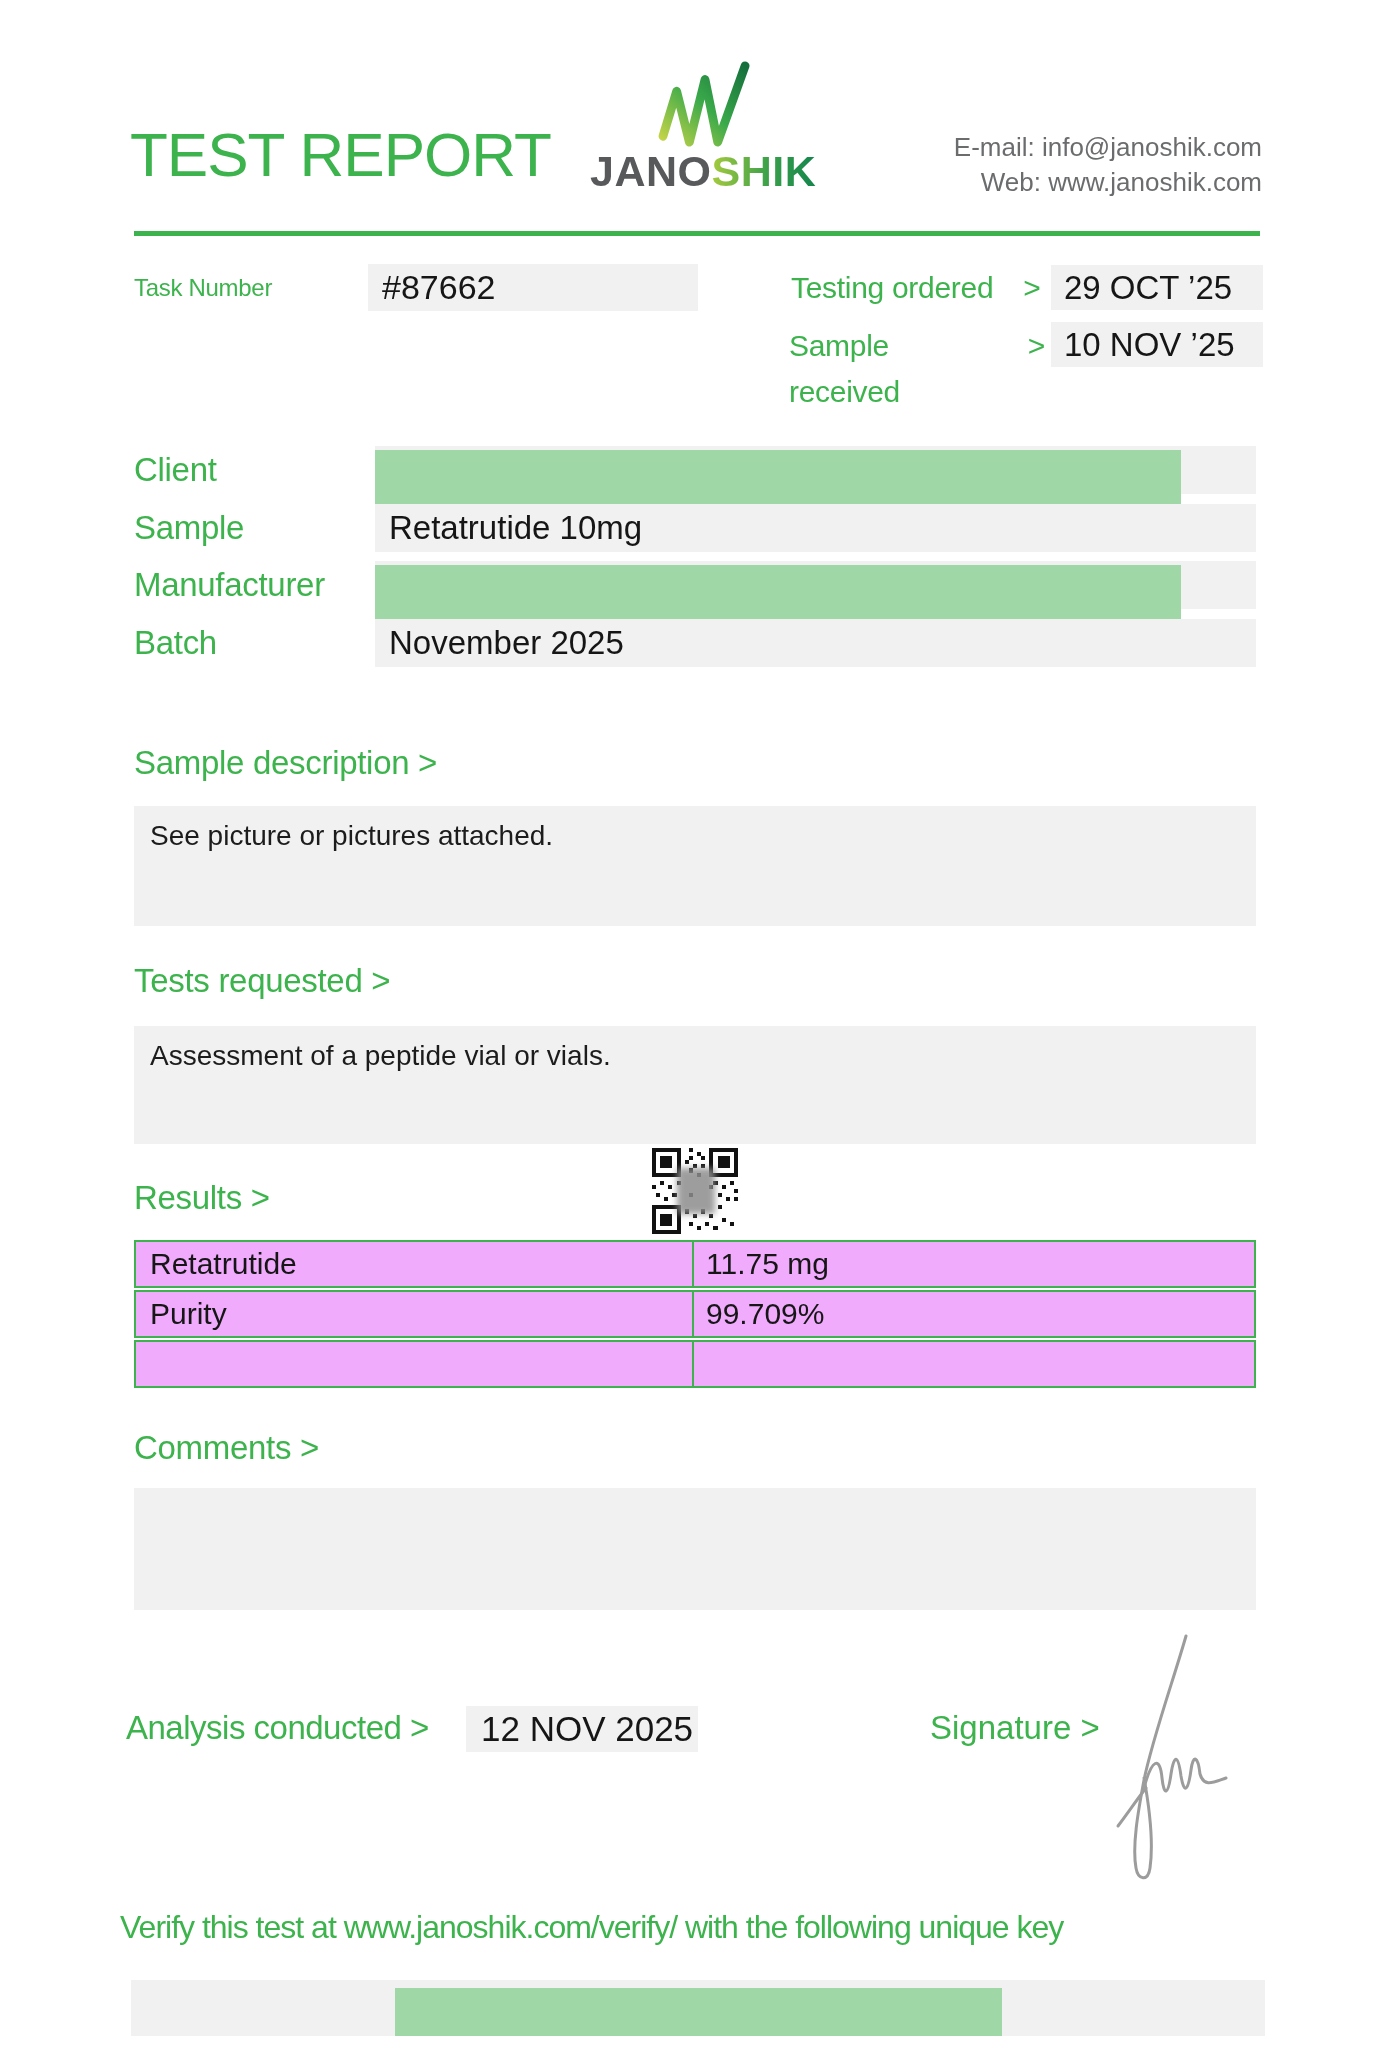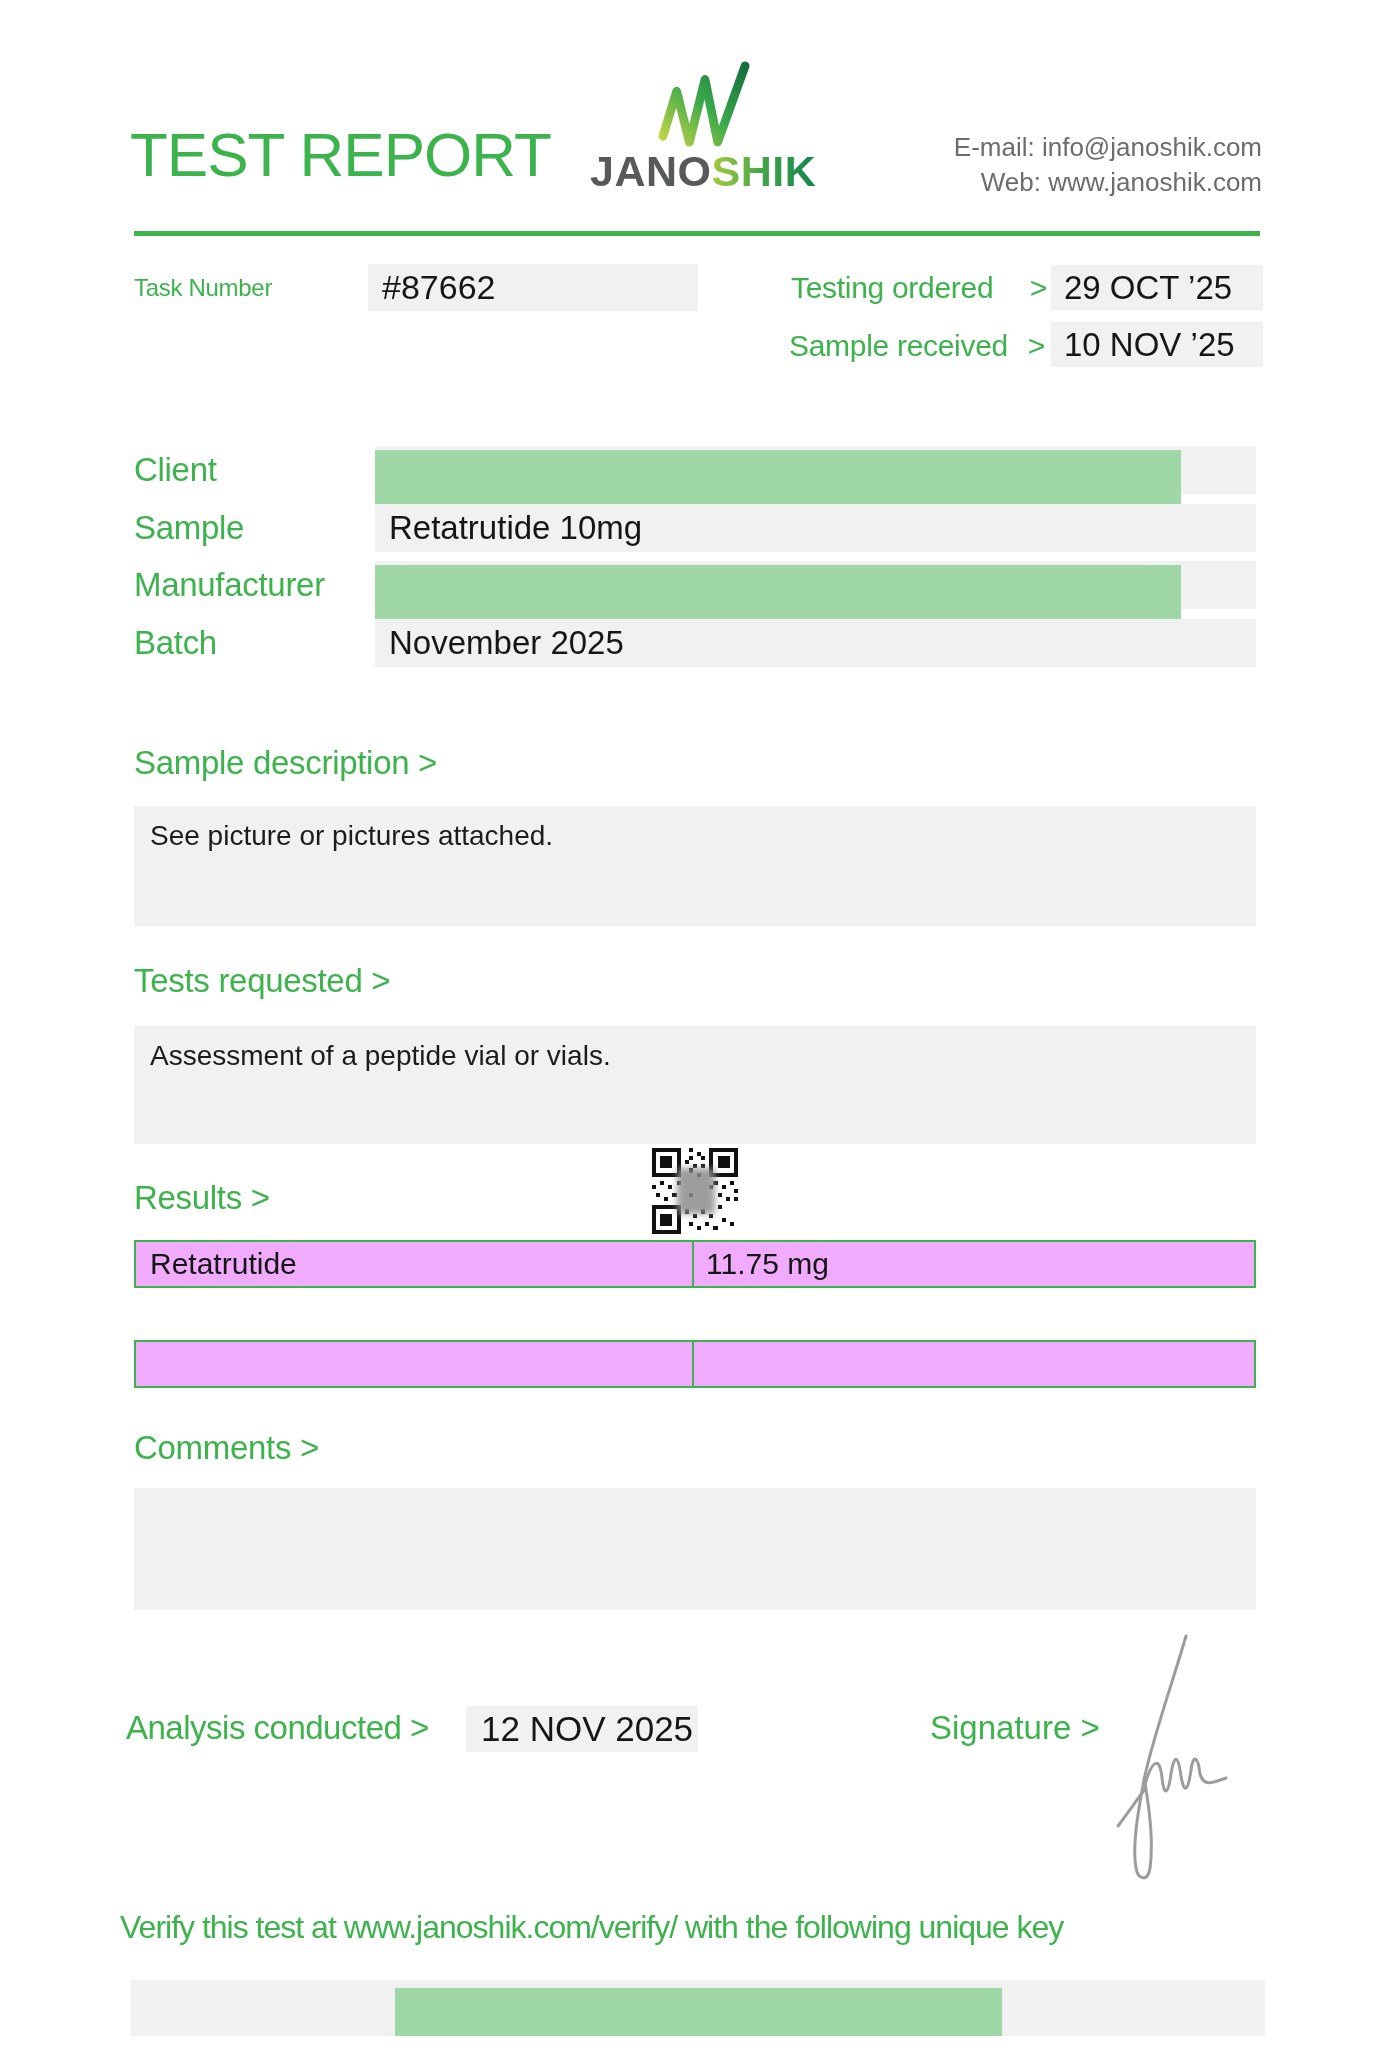--- a/index.html
+++ b/index.html
@@ -22,21 +22,21 @@
   .logo-mark{left:652px;top:58px;width:108px;height:90px;}
   .logo-text{left:590px;top:148px;width:240px;text-align:left;font-size:43px;font-weight:bold;letter-spacing:0.5px;line-height:1.1;}
   .logo-text .jano{color:var(--logo-gray);}
   .logo-text .shik{background:linear-gradient(90deg,#a6cb3d,#3aa04a 55%,#14854c);-webkit-background-clip:text;background-clip:text;color:transparent;}
   .contact{right:126px;top:130px;text-align:right;font-size:26px;line-height:35px;color:var(--muted);}
   .rule{left:134px;top:231px;width:1126px;height:5px;background:var(--green);}
   
   .meta-label{font-size:33px;color:var(--green);height:46px;line-height:46px;letter-spacing:-0.3px;}
   .task-label{left:134px;top:265px;font-size:24px;}
   .task-box{left:368px;top:264px;width:330px;height:47px;line-height:47px;padding-left:14px;font-size:34px;box-sizing:border-box;}
-  .orow{display:flex;justify-content:space-between;width:256px;font-size:30px;}
+  .orow{display:flex;width:256px;font-size:30px;gap:30px;}
   .ordered-label{left:791px;top:265px;}
   .received-label{left:789px;top:323px;}
   .date-box{width:212px;height:45px;line-height:45px;padding-left:13px;font-size:33px;box-sizing:border-box;}
   .ordered-box{left:1051px;top:265px;}
   .received-box{left:1051px;top:322px;}
   
   .field-label{left:134px;font-size:33px;color:var(--green);height:48px;line-height:48px;letter-spacing:-0.3px;}
   .field-box{left:375px;width:881px;height:48px;line-height:48px;padding-left:14px;font-size:33px;box-sizing:border-box;}
   .redaction{left:375px;width:806px;height:54px;background:var(--light-green);}
   
@@ -179,20 +179,24 @@
         <rect x="56" y="36" width="4" height="4"></rect>
         <rect x="36" y="44" width="4" height="4"></rect>
     </g>
     <rect x="24" y="20" width="38" height="44" fill="#8d8d8d" opacity="0.85" style="filter:blur(3px)"></rect>
   </svg>
 
   <div class="abs trow" style="top:1240px">
     <div class="tcell-name">Retatrutide</div>
     <div class="tcell-val">11.75 mg</div>
   </div>
+  <div class="abs trow" style="top:1290px">
+    <div class="tcell-name">Purity</div>
+    <div class="tcell-val">99.709%</div>
+  </div>
   <div class="abs trow" style="top:1340px">
     <div class="tcell-name"></div>
     <div class="tcell-val"></div>
   </div>
 
   <div class="abs sec-heading" style="top:1430px">Comments &gt;</div>
   <div class="abs graybox sec-box" style="top:1488px;height:122px;">
     <span></span>
   </div>
 

